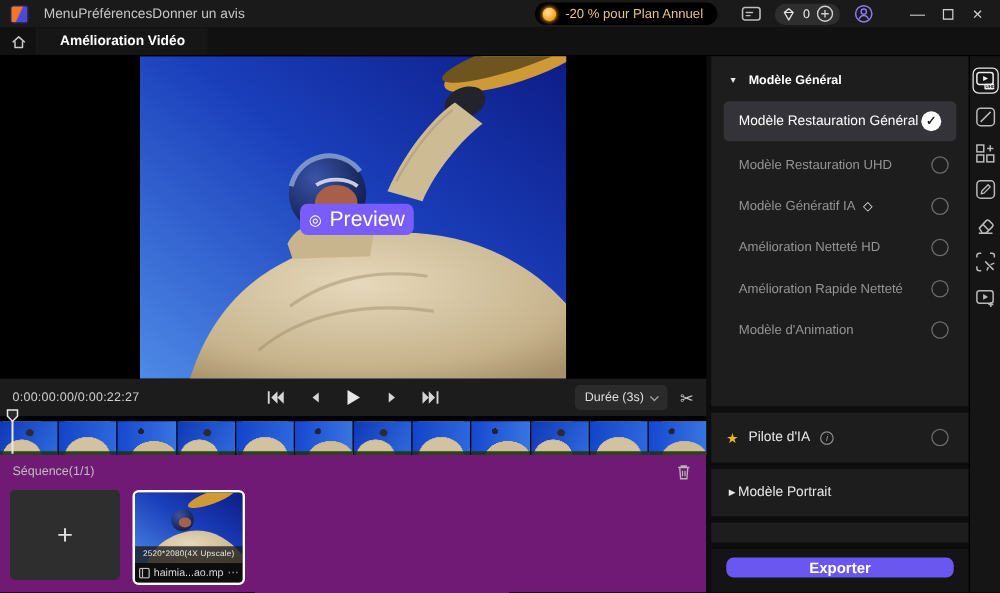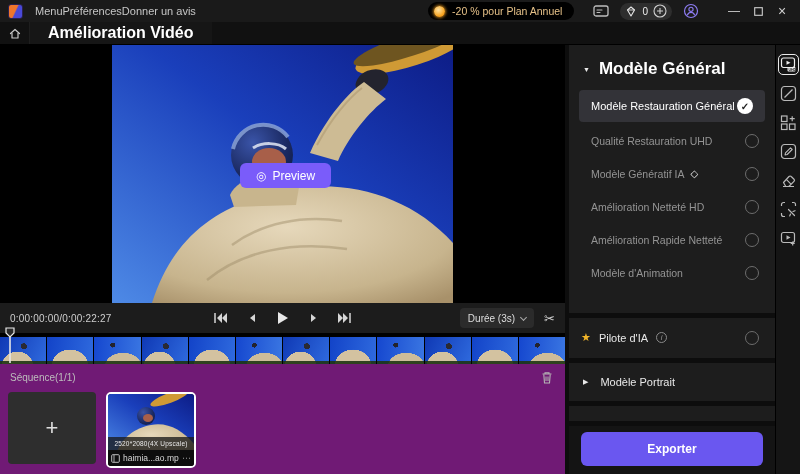--- a/index.html
+++ b/index.html
@@ -17,31 +17,31 @@
   .tb-icon { display:flex; align-items:center; justify-content:center; width:20px; height:18px; margin:0 3px; }
   .credits-pill { display:flex; align-items:center; gap:5px; background:#2e2e2e; border-radius:10px; height:17px; padding:0 5px; margin:0 6px; }
   .credits-count { font-size:10px; color:#eee; }
   .win-controls { display:flex; align-items:center; margin-left:18px; }
   .win-btn { width:24px; height:20px; display:flex; align-items:center; justify-content:center; color:#cfcfcf; font-size:12px; }
 
   
   .tabbar { height:23px; background:#111; display:flex; align-items:stretch; border-bottom:1px solid #000; }
   .home-btn { width:30px; display:flex; align-items:center; justify-content:center; border-right:1px solid #1e1e1e; }
   .tab { display:flex; align-items:center; padding:0 18px; background:#161616; }
-  .tab-label { font-size:16px; font-weight:bold; color:#fff; white-space:nowrap; }
+  .tab-label { font-size:11px; font-weight:bold; color:#fff; white-space:nowrap; }
 
   
   .workspace { display:flex; height:429px; }
   .left-col { width:565px; display:flex; flex-direction:column; background:#000; }
 
   .preview-area { height:258px; position:relative; background:#000; }
   .video-frame { position:absolute; left:112px; top:0; width:341px; height:258px; }
   .preview-btn { position:absolute; left:240px; top:118px; width:91px; height:25px; background:#7a5cfa; border:none; border-radius:6px; display:flex; align-items:center; justify-content:center; gap:6px; color:#fff; cursor:pointer; }
   .preview-btn .eye { font-size:12px; line-height:1; }
-  .preview-btn .lbl { font-size:12px; }
+  .preview-btn .lbl { font-size:17px; }
 
   .transport { height:30px; background:#1c1c1c; display:flex; align-items:center; padding:0 10px; position:relative; }
   .timecode { font-size:10px; color:#cfcfcf; letter-spacing:.2px; }
   .tr-center { position:absolute; left:0; right:0; display:flex; justify-content:center; align-items:center; gap:13px; pointer-events:none; }
   .tr-center > * { pointer-events:auto; }
   .tr-btn { display:flex; align-items:center; justify-content:center; width:18px; height:18px; }
   .tr-right { margin-left:auto; display:flex; align-items:center; gap:10px; }
   .duree { display:flex; align-items:center; gap:6px; background:#2b2b2b; border-radius:4px; height:20px; padding:0 8px; font-size:10px; color:#ddd; }
   .chev { width:5px; height:5px; border-right:1.3px solid #aaa; border-bottom:1.3px solid #aaa; transform:rotate(45deg); margin-top:-2px; }
   .scissors { font-size:13px; color:#cfcfcf; line-height:1; }
@@ -73,39 +73,39 @@
   .clip-res { position:absolute; left:0; right:0; bottom:16px; height:13px; background:rgba(25,25,25,.78); color:#e8e8e8; font-size:6.5px; display:flex; align-items:center; justify-content:center; letter-spacing:.2px; }
   .clip-file { position:absolute; left:0; right:0; bottom:0; height:16px; background:#0d0d0d; display:flex; align-items:center; gap:3px; padding:0 3px; }
   .clip-name { font-size:8.5px; color:#d8d8d8; white-space:nowrap; overflow:hidden; flex:1; }
   .clip-more { font-size:9px; color:#aaa; }
 
   
   .sidebar { width:210px; background:#0d0d0d; display:flex; flex-direction:column; padding:0 0 0 4px; }
   .panel { background:#1d1d1d; margin-bottom:5px; }
   .sec-head { display:flex; align-items:center; gap:9px; padding:14px 14px 9px 14px; }
   .tri { font-size:7px; color:#e8e8e8; }
-  .sec-title { font-size:17px; font-weight:bold; color:#fff;text-align:center; }
+  .sec-title { font-size:10px; font-weight:bold; color:#fff;text-align:center; }
   .model-selected { margin:2px 10px 2px 10px; background:#333338; border-radius:4px; height:32px; display:flex; align-items:center; padding:0 12px; cursor:pointer; }
   .model-selected .m-label { font-size:11px; color:#fff; }
   .model-row { height:33px; display:flex; align-items:center; padding:0 16px 0 22px; cursor:pointer; }
   .m-label { font-size:10.5px; color:#949494; flex:1; display:flex; align-items:center; gap:6px; }
   .radio { width:14px; height:14px; border:1.4px solid #6d6d6d; border-radius:50%; flex:0 0 auto; }
   .check-circle { width:16px; height:16px; background:#fff; border-radius:50%; color:#1d1d1d; font-size:10px; display:flex; align-items:center; justify-content:center; margin-left:auto; font-weight:bold; }
   .gem-badge { font-size:10px; color:#e8e8e8; }
   .pilot-row { display:flex; align-items:center; gap:8px; padding:13px 16px 13px 12px; cursor:pointer; }
   .star { color:#f0b429; font-size:11px; }
   .pilot-label { font-size:11px; color:#e8e8e8; }
   .info-i { width:11px; height:11px; border:1px solid #8a8a8a; border-radius:50%; color:#9a9a9a; font-size:7.5px; display:flex; align-items:center; justify-content:center; font-style:italic; }
   .pilot-row .radio { margin-left:auto; }
-  .portrait-row { display:flex; align-items:center; gap:12px; padding:13px 14px; cursor:pointer; }
+  .portrait-row { display:flex; align-items:center; gap:2px; padding:13px 14px; cursor:pointer; }
   .tri-r { font-size:7px; color:#e8e8e8; }
   .portrait-label { font-size:11px; color:#e8e8e8; }
   .strip { height:16px; background:#1d1d1d; margin-bottom:5px; }
   .export-wrap { background:#141414; padding:6px 12px 8px 12px; flex:1; }
-  .export-btn { width:100%; height:34px; background:#6a57f0; border:none; border-radius:6px; color:#fff; font-size:12px; font-weight:bold; cursor:pointer; font-family:"Liberation Sans",sans-serif; }
+  .export-btn { width:100%; height:16px; background:#6a57f0; border:none; border-radius:6px; color:#fff; font-size:12px; font-weight:bold; cursor:pointer; font-family:"Liberation Sans",sans-serif; }
 
   
   .rail { width:25px; background:#151515; display:flex; flex-direction:column; align-items:center; padding-top:9px; gap:8px; border-left:1px solid #000; }
   .rail-btn { width:21px; height:21px; display:flex; align-items:center; justify-content:center; cursor:pointer; }
   .rail-btn.active { border:1.4px solid #e9e9e9; border-radius:5px; }
   svg { display:block; }
 </style>
 </head>
 <body>
 
@@ -329,21 +329,21 @@
         <span class="tri">▼</span>
         <span class="sec-title">Modèle Général</span>
       </div>
 
       <div class="model-selected">
         <span class="m-label">Modèle Restauration Général</span>
         <span class="check-circle">✓</span>
       </div>
 
       <div class="model-row">
-        <span class="m-label">Qualité Restauration UHD</span>
+        <span class="m-label">Modèle Restauration UHD</span>
         <span class="radio"></span>
       </div>
       <div class="model-row">
         <span class="m-label">
           <span>Modèle Génératif IA</span>
           <span class="gem-badge">◇</span>
         </span>
         <span class="radio"></span>
       </div>
       <div class="model-row">

